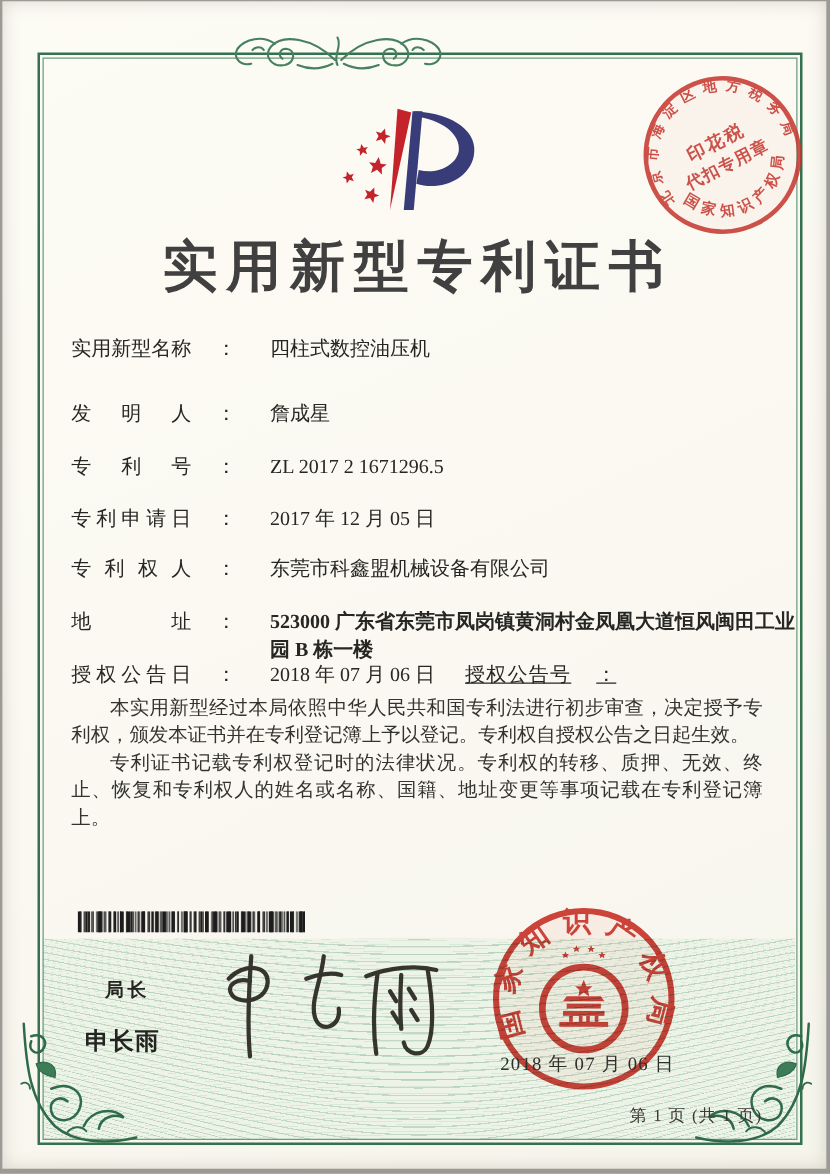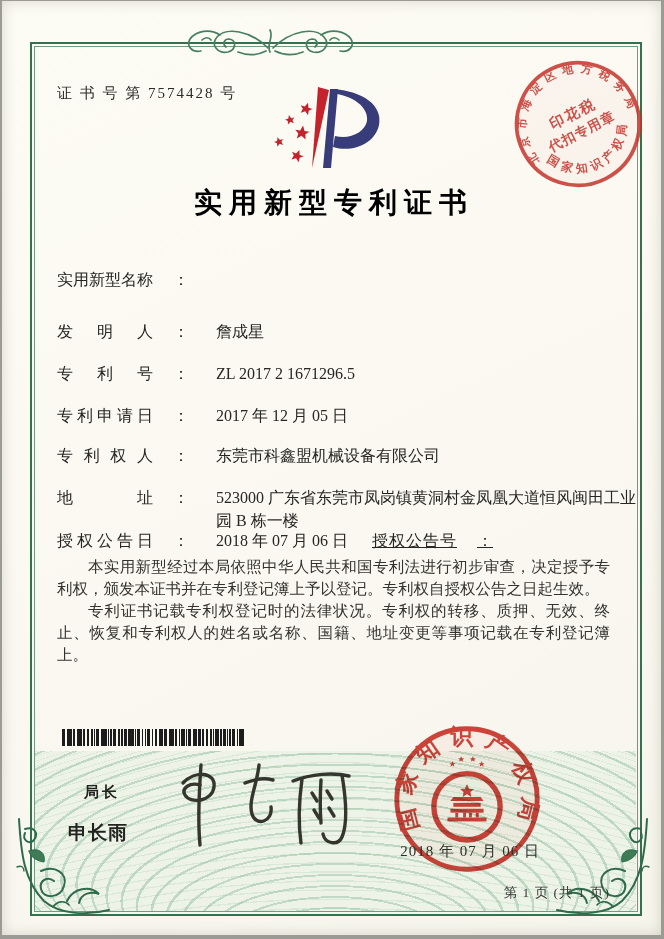--- a/index.html
+++ b/index.html
@@ -3,30 +3,30 @@
 <meta charset="utf-8">
 <style>
   html,body{margin:0;padding:0;}
   body{width:664px;height:939px;background:#b9b8b2;font-family:"Liberation Serif","DejaVu Serif",serif;}
   .page{position:relative;width:664px;height:939px;overflow:hidden;background:#9b9a95;}
   .paper{position:absolute;left:2px;top:1px;right:3px;bottom:4px;background:linear-gradient(155deg,#fcfbf4 0%,#faf8f1 55%,#f6f5ec 100%);box-shadow:inset 0 0 14px rgba(120,110,90,.25);}
   .frame{position:absolute;left:30px;top:42px;width:608px;height:870px;border:2px solid #35714f;z-index:2;pointer-events:none;}
   .frame:before{content:"";position:absolute;inset:2px;border:1px solid #6d9c81;}
   .green-zone{position:absolute;left:34px;top:751px;width:602px;height:161px;z-index:1;background-color:#edf3e7;background-image:repeating-radial-gradient(ellipse 140% 80% at 50% 140%,rgba(122,176,140,.38) 0 1px,rgba(0,0,0,0) 1px 6px),repeating-radial-gradient(ellipse 150% 90% at 50% -55%,rgba(122,176,140,.16) 0 1px,rgba(0,0,0,0) 1px 7px);}
   .cert-no{position:absolute;left:57px;top:84px;z-index:3;font-size:15px;letter-spacing:2px;color:#2b2b28;}
-  .title{position:absolute;left:30px;top:184px;width:608px;z-index:3;text-align:center;font-size:28px;font-weight:bold;letter-spacing:7px;color:#000000;}
+  .title{position:absolute;left:30px;top:184px;width:608px;z-index:3;text-align:center;font-size:44px;font-weight:bold;letter-spacing:7px;color:#404040;}
   .logo{position:absolute;left:266px;top:82px;z-index:3;}
   .tax-stamp{position:absolute;left:492px;top:38px;z-index:4;transform:rotate(-27deg);opacity:.85;}
   .row{position:absolute;left:57px;z-index:3;font-size:16px;color:#262623;display:flex;align-items:flex-start;line-height:1.45;gap:20px;}
   .lab{display:inline-block;width:96px;text-align:justify;text-align-last:justify;white-space:nowrap;}
   .colon{display:inline-block;width:17px;}
   .val{margin-left:6px;}
   .row-grant2{left:372px;text-decoration:underline;}
   .row-grant2 .lab{width:auto;letter-spacing:1px;}
-  .addr .val{width:420px;}
+  .addr .val{width:420px;font-weight:bold;}
   .paras{position:absolute;left:57px;top:556px;width:553px;z-index:3;font-size:15.5px;line-height:1.42;color:#33332f;text-align:justify;}
   .paras p{margin:0;text-indent:2em;}
   .barcode{position:absolute;left:62px;top:729px;z-index:3;}
   .sig-title{position:absolute;left:84px;top:783px;z-index:3;font-size:15px;font-weight:bold;color:#23231f;letter-spacing:3px;}
   .sig-name{position:absolute;left:68px;top:820px;z-index:3;font-size:19px;font-weight:bold;color:#23231f;letter-spacing:1px;}
   .signature{position:absolute;left:165px;top:753px;z-index:3;}
   .seal{position:absolute;left:389px;top:721px;z-index:4;mix-blend-mode:multiply;opacity:.93;}
   .seal-date{position:absolute;left:392px;top:842px;width:156px;z-index:5;text-align:center;font-size:15px;color:#2e2e2a;letter-spacing:1px;}
   .footer{position:absolute;left:30px;top:884px;width:580px;z-index:3;text-align:right;font-size:13.5px;color:#3a3a35;letter-spacing:1px;}
   .ornament-top{position:absolute;left:178px;top:22px;z-index:3;}
@@ -53,21 +53,20 @@
       </g>
       <g transform="translate(185,0) scale(-1,1)">
         <path d="M90,26 C72,8 48,5 39,15 C32,23 40,32 50,30 C58,28 59,18 51,17 C46,17 44,22 48,25"></path>
         <path d="M42,13 C32,6 18,9 12,17 C8,24 14,31 23,29"></path>
         <path d="M60,30 C70,34 80,33 88,29"></path>
         <path d="M24,18 C27,15 31,15 33,18"></path>
       </g>
     </g>
   </svg>
 
-  <div class="cert-no">证 书 号 第 7574428 号</div>
 
   <svg class="logo" width="140" height="92" viewBox="0 0 140 92">
     <defs>
       <path id="st" d="M0,-1 L0.294,-0.309 L0.951,-0.309 L0.476,0.118 L0.588,0.809 L0,0.382 L-0.588,0.809 L-0.476,0.118 L-0.951,-0.309 L-0.294,-0.309 Z"></path>
     </defs>
     <polygon points="46,86 52,5 63,8" fill="#c4232b"></polygon>
     <polygon points="57,86 64,7 72,7 65,86" fill="#383c78"></polygon>
     <path d="M66,7 C98,9 117,24 113,43 C109,62 86,71 67,65 L69,54 C84,58 99,50 101,39 C103,26 88,13 64,11 Z" fill="#383c78"></path>
     <use href="#st" transform="translate(40,27) scale(6.5) rotate(18)" fill="#c4232b"></use>
     <use href="#st" transform="translate(24,38) scale(5) rotate(-12)" fill="#c4232b"></use>
@@ -90,20 +89,21 @@
     </text>
     <text x="80" y="74" text-anchor="middle" font-size="13.5" fill="#c5342c" font-weight="bold" letter-spacing="2">印花税</text>
     <text x="80" y="92" text-anchor="middle" font-size="12.5" fill="#c5342c" font-weight="bold" letter-spacing="1">代扣专用章</text>
   </svg>
 
   <div class="title">实用新型专利证书</div>
 
   <div class="row" style="top:268px">
     <span class="lab">实用新型名称</span>
       <span class="colon">：</span>
+      <span class="val">四柱式数控油压机</span>
   </div>
   <div class="row" style="top:320px">
     <span class="lab">发明人</span>
       <span class="colon">：</span>
       <span class="val">詹成星</span>
   </div>
   <div class="row" style="top:362px">
     <span class="lab">专利号</span>
       <span class="colon">：</span>
       <span class="val">ZL 2017 2 1671296.5</span>

